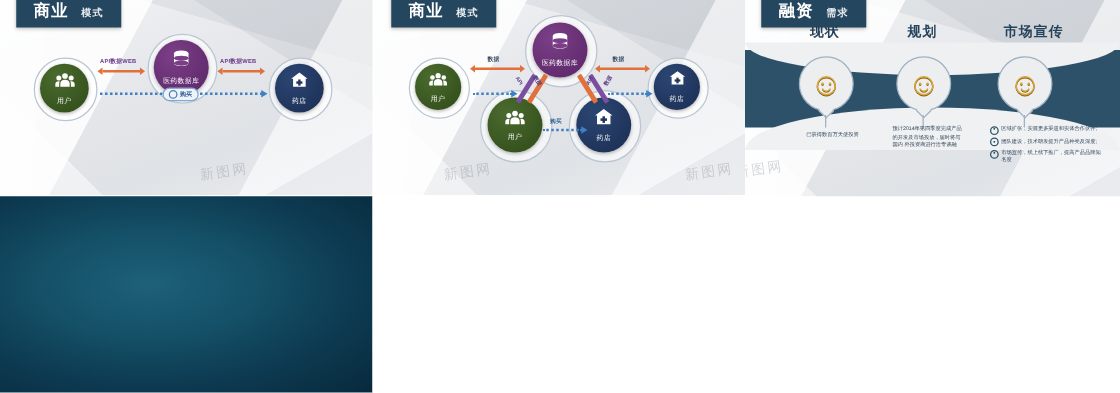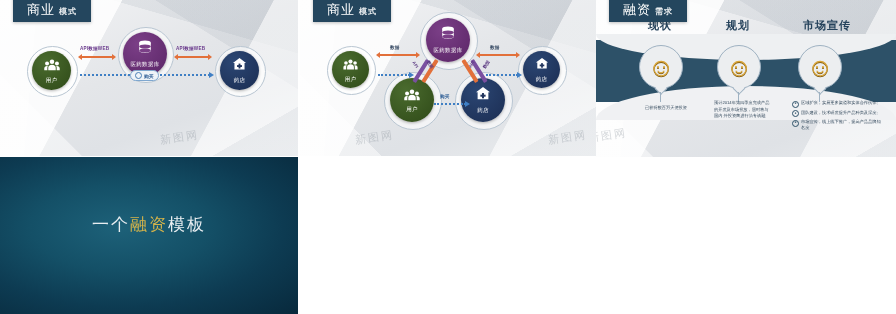--- a/index.html
+++ b/index.html
@@ -30,22 +30,22 @@
 
   
   .title-chip{
     position:absolute;left:13px;top:-12px;
     background:#24465e;color:#ffffff;
     padding:13px 14px 5px 14px;
     line-height:1;letter-spacing:1px;
     box-shadow:0 1px 3px rgba(0,0,0,.25);
     z-index:9;
   }
-  .title-chip .big{font-size:13px;font-weight:normal;}
-  .title-chip .small{font-size:8px;font-weight:bold;opacity:.9;margin-left:4px;}
+  .title-chip .big{font-size:13px;font-weight:bold;}
+  .title-chip .small{font-size:8px;font-weight:bold;opacity:.9;margin-left:10px;}
 
   
   .node{position:absolute;border-radius:50%;
         display:flex;flex-direction:column;align-items:center;justify-content:center;
         color:#fff;box-shadow:0 1px 3px rgba(0,0,0,.3);}
   .node .glyph{display:block;}
   .node .cap{font-size:5.5px;margin-top:1.5px;letter-spacing:.3px;}
   .halo{position:absolute;border-radius:50%;
         background:rgba(255,255,255,.62);
         border:1px solid #b9c6d2;}
@@ -334,20 +334,17 @@
       <div class="bl">
         <span class="bd">●</span>
         <span>市场宣传，线上线下推广，提高产品品牌知名度</span>
       </div>
     </div>
 
     <div class="wm" style="left:-8px;top:128px;">新图网</div>
   </div>
 
   <div class="slide thanks" style="left:0;top:157px;width:298px;height:157px;">
-    <div class="line1" style="top:56px;">
-      <span>一个</span><span class="hl">融资</span><span>模板</span>
-    </div>
   </div>
 
   <div style="position:absolute;left:298px;top:157px;width:598px;height:157px;background:#ffffff;"></div>
 
 </div>
 
 </body></html>

